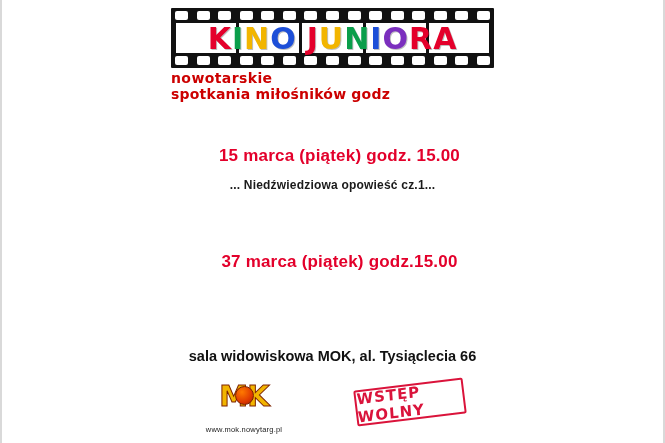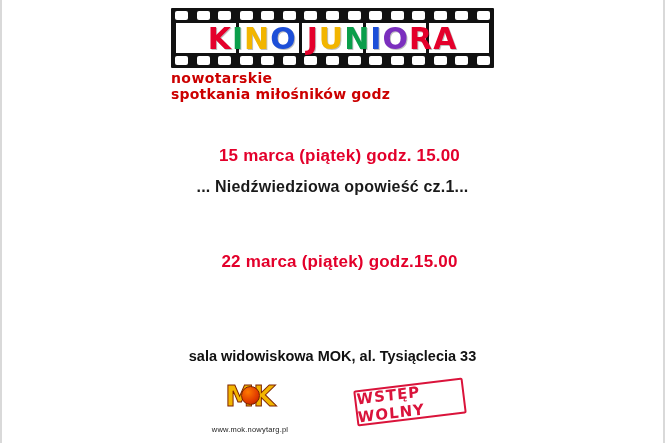--- a/index.html
+++ b/index.html
@@ -120,40 +120,40 @@
     color: #e3002b;
     font-weight: bold;
     font-size: 17px;
     letter-spacing: 0.2px;
     padding-left: 14px;
   }
   .what {
     margin-top: 12px;
     color: #1a1a1a;
     font-weight: bold;
-    font-size: 16px;
+    font-size: 12px;
     letter-spacing: 0.2px;
   }
 
   
   .venue {
     position: absolute;
     left: 0;
     right: 0;
     top: 348px;
     text-align: center;
     color: #111111;
     font-weight: bold;
     font-size: 14.5px;
   }
 
   
   .mok-logo {
     position: absolute;
-    left: 200px;
+    left: 194px;
     top: 381px;
     width: 100px;
     height: 48px;
   }
   .mok-word {
     position: relative;
     width: 100px;
     height: 30px;
     font-family: "DejaVu Sans", sans-serif;
     font-weight: bold;
@@ -279,24 +279,24 @@
     <div class="l1">nowotarskie</div>
     <div class="l2">spotkania miłośników godz</div>
   </div>
 
   <div class="screening one">
     <div class="when">15 marca (piątek) godz. 15.00</div>
     <div class="what">... Niedźwiedziowa opowieść cz.1...</div>
   </div>
 
   <div class="screening two">
-    <div class="when">22 marca (piątek) godz.15.00</div>
-  </div>
-
-  <div class="venue">sala widowiskowa MOK, al. Tysiąclecia 33</div>
+    <div class="when">37 marca (piątek) godz.15.00</div>
+  </div>
+
+  <div class="venue">sala widowiskowa MOK, al. Tysiąclecia 66</div>
 
   <div class="mok-logo">
     <div class="mok-word">MK</div>
     <div class="mok-ball"></div>
     <div class="mok-url">www.mok.nowytarg.pl</div>
   </div>
 
   <div class="stamp">
     <div class="stamp-inner">WSTĘP WOLNY</div>
   </div>

